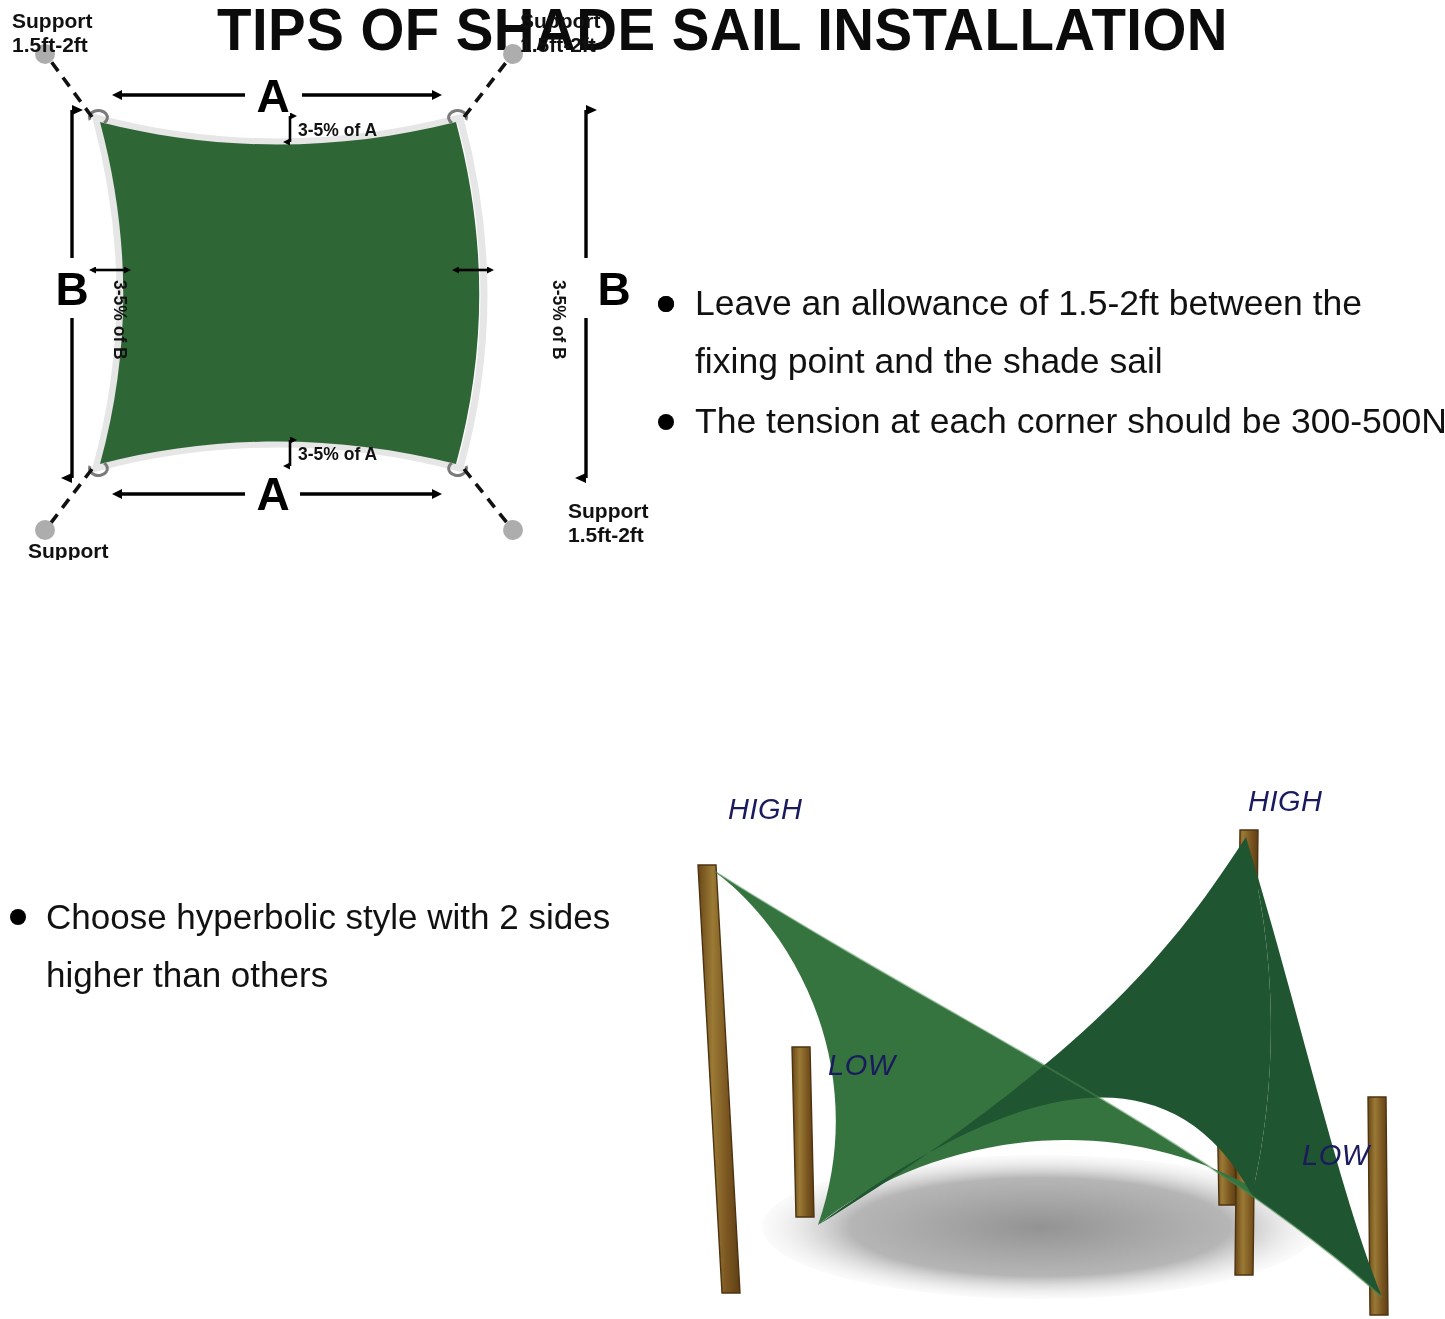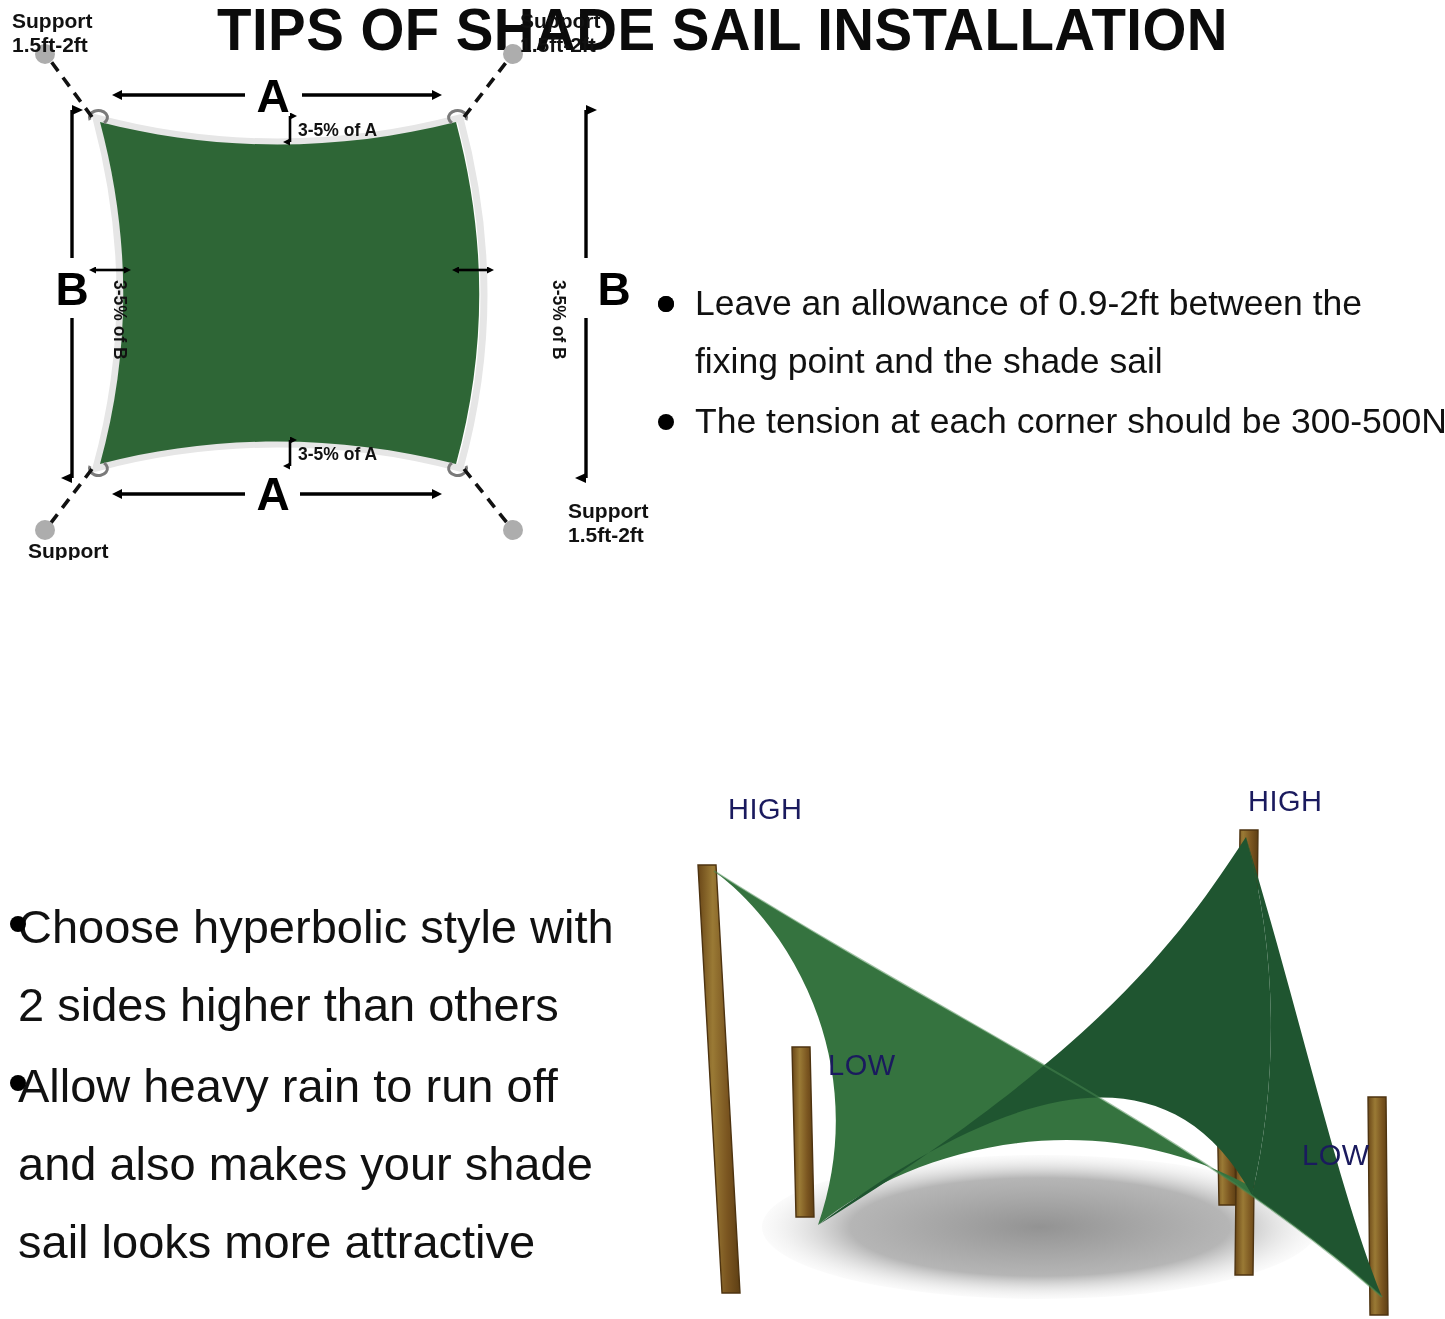--- a/index.html
+++ b/index.html
@@ -43,24 +43,24 @@
     line-height:1.62;
     color:#111;
     font-family:"Liberation Sans", sans-serif;
     margin-bottom:3px;
   }
   ul.blist li .dot{
     position:absolute;left:10px;top:0.60em;
     width:16px;height:16px;border-radius:50%;
     background:#000;
   }
-  .bullets-left ul.blist li{font-size:47px;padding-left:18px;line-height:1.66;}
-
-  
-  #bottom-illo{position:absolute;left:640px;top:775px;width:805px;height:544px;}
+  .bullets-left ul.blist li{font-size:35px;padding-left:46px;line-height:1.66;}
+
+  
+  #bottom-illo{position:absolute;left:640px;top:775px;width:805px;height:544px;font-style:italic;}
   #bottom-illo svg{display:block;}
 
   .hl-label{
     font-family:"Liberation Sans", sans-serif;
     font-size:29px;
     fill:#1a1a5e;
     letter-spacing:0.5px;
   }
 
   
@@ -204,38 +204,34 @@
     </svg>
   </div>
 
   <div class="bullets-right">
     <ul class="blist">
       <li>
         <span class="dot"></span>
       </li>
       <li>
         <span class="dot"></span>
-        <span>Leave an allowance of 0.9-2ft between the fixing point and the shade sail</span>
+        <span>Leave an allowance of 1.5-2ft between the fixing point and the shade sail</span>
       </li>
       <li>
         <span class="dot"></span>
         <span>The tension at each corner should be 300-500N</span>
       </li>
     </ul>
   </div>
 
   <div class="bullets-left">
     <ul class="blist">
       <li>
         <span class="dot"></span>
         <span>Choose hyperbolic style with 2 sides higher than others</span>
-      </li>
-      <li>
-        <span class="dot"></span>
-        <span>Allow heavy rain to run off and also makes your shade sail looks more attractive</span>
       </li>
     </ul>
   </div>
 
   <div id="bottom-illo">
     <svg width="805" height="544" viewBox="0 0 805 544" xmlns="http://www.w3.org/2000/svg">
       <defs>
         <linearGradient id="postGrad" x1="0" y1="0" x2="1" y2="0">
           <stop offset="0%" stop-color="#6A4718"></stop>
           <stop offset="35%" stop-color="#9A7A35"></stop>

